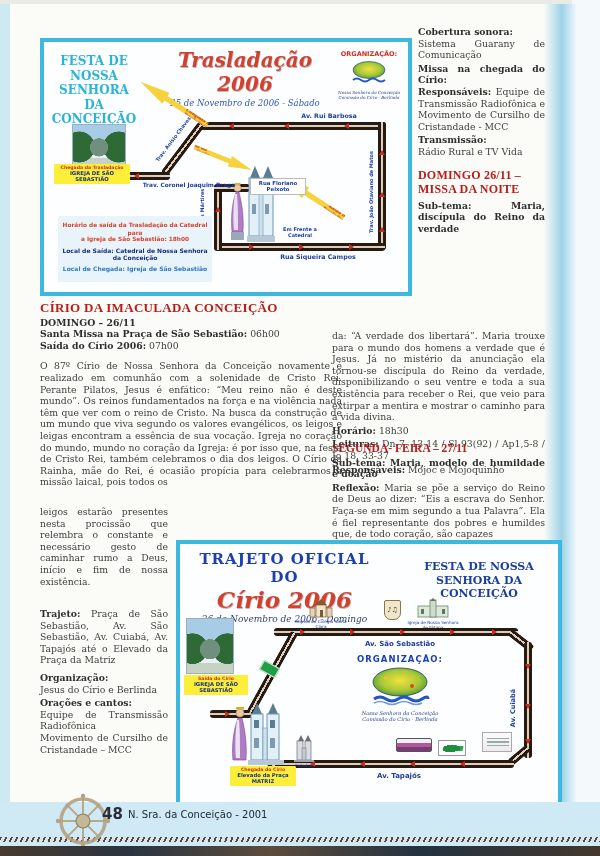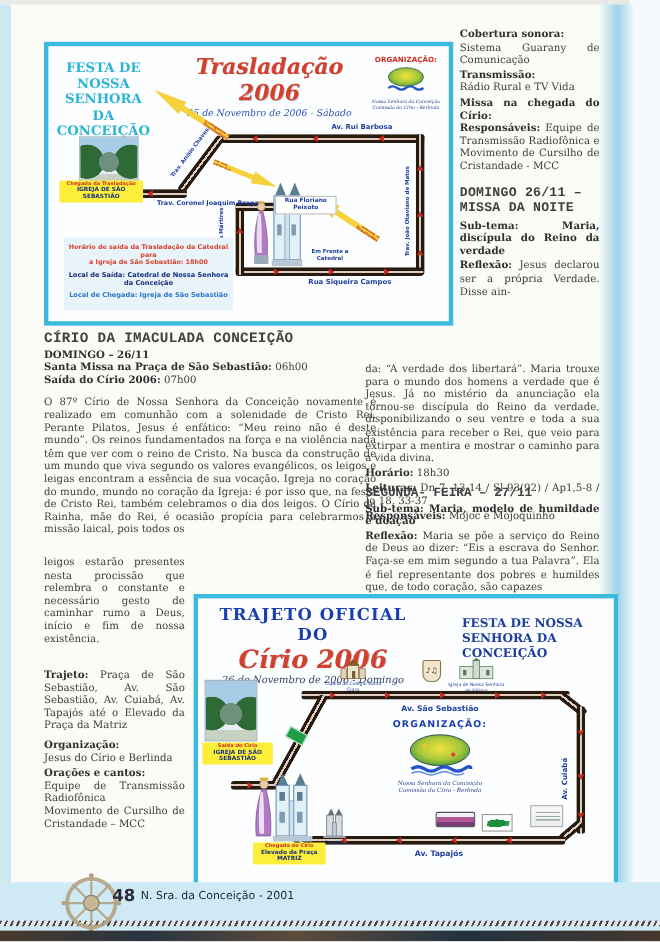--- a/index.html
+++ b/index.html
@@ -32,21 +32,21 @@
   .stname.sm{font-size:5px}
   
   .cyantitle{font:bold 14px "DejaVu Serif",serif;color:#2cb4d6;letter-spacing:.8px}
   .bluetitle{font:bold 15px "DejaVu Serif",serif;color:#1b3fae;letter-spacing:1px}
   .script{font:italic bold 20px "DejaVu Serif",serif;color:#d5402e;text-shadow:.7px .7px 0 rgba(110,110,110,.45)}
   .scriptdate{font:italic 8.5px "DejaVu Serif",serif;color:#2c55b8}
   
   .article{position:absolute;font-size:9.3px;line-height:11.6px;color:#3e3e3e;text-align:justify}
   .article b{color:#2e2e2e}
   .article p{margin-bottom:2px}
-  .redhead{font-family:Liberation Mono, monospace;font-weight:bold;color:#404040}
+  .redhead{font-family:Liberation Serif, serif;font-weight:bold;color:#b91c1c}
   .gap{margin-top:10px}
   .note{position:absolute;background:#e9f3fa;text-align:center;font-family:"DejaVu Sans",sans-serif}
   .note .r{font-size:5.8px;color:#d84330;line-height:7.6px;font-weight:bold}
   .note .n{font-size:6px;color:#17307e;font-weight:bold;margin-top:3px;line-height:7.4px}
   .note .b{font-size:6px;color:#2f79c8;font-weight:bold;margin-top:3px}
   .photo-green{position:absolute;border:1px solid #9ab0bd;background:
     radial-gradient(circle at 50% 56%, #70907e 0 26%, rgba(0,0,0,0) 27%),
     radial-gradient(circle at 12% 55%, #2e6a36 0 30%, rgba(0,0,0,0) 31%),
     radial-gradient(circle at 88% 55%, #2e6a36 0 30%, rgba(0,0,0,0) 31%),
     linear-gradient(#a8cbe6 0 45%, #e8f0f6 45% 82%, #c7d2c4 82%)}
@@ -156,34 +156,32 @@
       <div class="r">Horário de saída da Trasladação da Catedral para</div>
       <div class="r" style="margin-top:-1px">a Igreja de São Sebastião: 18h00</div>
       <div class="n">Local de Saída: Catedral de Nossa Senhora da Conceição</div>
       <div class="b">Local de Chegada: Igreja de São Sebastião</div>
     </div>
   </figure>
 
   <div class="article" style="left:418px;top:26px;width:127px">
     <p><b>Cobertura sonora:</b><br>
        <span>Sistema Guarany de Comunicação</span></p>
-    <p><b>Transmissão:</b><br>
-       <span>Rádio Rural e TV Vida</span></p>
     <p><b>Missa na chegada do Círio:</b><br>
        <b>Responsáveis:</b>
        <span>Equipe de Transmissão Radiofônica e Movimento de Cursilho de Cristandade - MCC</span></p>
+    <p><b>Transmissão:</b><br>
+       <span>Rádio Rural e TV Vida</span></p>
 
     <div class="redhead gap" style="font-size:12px;line-height:14.5px;letter-spacing:.2px">
       <span>DOMINGO 26/11 –</span><br>
       <span>MISSA DA NOITE</span>
     </div>
     <p style="margin-top:3px"><b>Sub-tema:</b>
        <b>Maria, discípula do Reino da verdade</b></p>
-    <p><b>Reflexão:</b>
-       <span>Jesus declarou ser a própria Verdade. Disse ain-</span></p>
   </div>
 
   <div class="article" style="left:332px;top:330px;width:213px">
     <p><span>da: “A verdade dos libertará”. Maria trouxe para o mundo dos homens a verdade que é Jesus. Já no mistério da anunciação ela tornou-se discípula do Reino da verdade, disponibilizando o seu ventre e toda a sua existência para receber o Rei, que veio para extirpar a mentira e mostrar o caminho para a vida divina.</span></p>
     <p><b>Horário:</b>
        <span>18h30</span></p>
     <p><b>Leituras:</b>
        <span>Dn 7, 13-14 / Sl 93(92) / Ap1,5-8 / Jo 18, 33-37</span></p>
     <p><b>Responsáveis:</b>
        <span>Mojoc e Mojoquinho</span></p>
@@ -221,21 +219,21 @@
        <span>Movimento de Cursilho de Cristandade – MCC</span></p>
   </div>
 
   <figure class="mapbox" style="left:176px;top:540px;width:386px;height:276px">
 
     <div class="abs" style="left:12px;top:6px;width:185px;text-align:center">
       <div class="bluetitle">TRAJETO OFICIAL DO</div>
       <div class="script" style="font-size:23px">Círio 2006</div>
       <div class="scriptdate" style="color:#333f66;font-size:9px;margin-top:1px">26 de Novembro de 2006 - Domingo</div>
     </div>
-    <div class="abs" style="left:240px;top:16px;width:146px;text-align:left;font:bold 11px 'DejaVu Serif',serif;color:#1d3e9e;line-height:13.5px">
+    <div class="abs" style="left:226px;top:16px;width:146px;text-align:center;font:bold 11px 'DejaVu Serif',serif;color:#1d3e9e;line-height:13.5px">
       <span>FESTA DE NOSSA</span><br>
       <span>SENHORA DA CONCEIÇÃO</span>
     </div>
 
     <svg class="abs" style="left:128px;top:54px" width="26" height="20" viewBox="0 0 26 20">
       <polygon points="13,1 7,7 19,7" fill="#8a5a28"></polygon>
         <rect x="8" y="7" width="10" height="12" fill="#efe4cc" stroke="#7a5c30" stroke-width=".7"></rect>
       <rect x="12" y="12" width="3" height="7" fill="#7a5c30"></rect>
         <rect x="2" y="10" width="5" height="9" fill="#e2d4b8" stroke="#7a5c30" stroke-width=".6"></rect>
       <rect x="19" y="10" width="5" height="9" fill="#e2d4b8" stroke="#7a5c30" stroke-width=".6"></rect>

